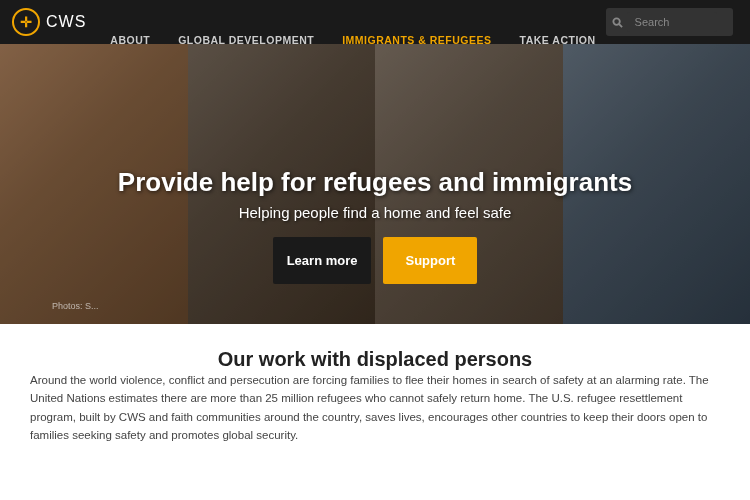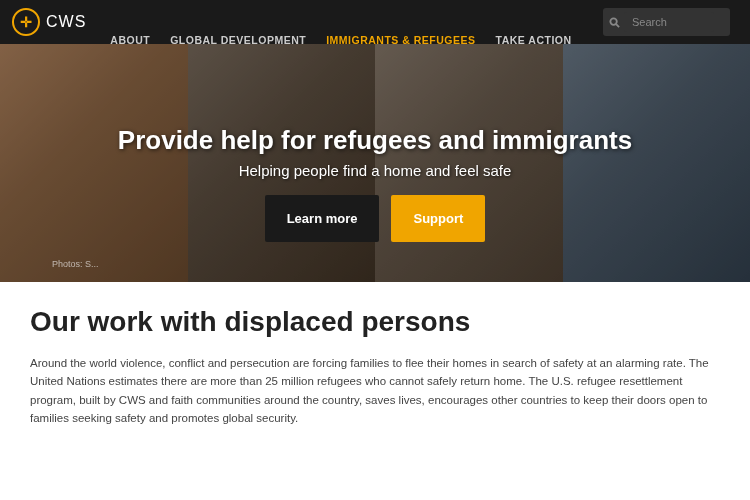--- a/index.html
+++ b/index.html
@@ -40,21 +40,21 @@
     }
     .nav-logo-text {
       color: #fff;
       font-weight: normal;
       font-size: 16px;
       letter-spacing: 1px;
     }
     .nav-links {
       display: flex;
       align-items: center;
-      gap: 0;
+      gap: 8px;
       flex: 1;
       margin-top: 36px;
     }
     .nav-link {
       color: #ccc;
       font-size: 10.5px;
       font-weight: 600;
       letter-spacing: 0.5px;
       text-transform: uppercase;
       padding: 0 10px;
@@ -74,21 +74,21 @@
       padding: 4px 8px;
       width: 90px;
       outline: none;
       margin-right: 10px;
     }
     .nav-search::placeholder { color: #888; }
 
     
     .hero {
       position: relative;
-      height: 238px;
+      height: 280px;
       overflow: hidden;
       background: #c2410c;
     }
     .hero-bg {
       width: 100%;
       height: 100%;
       display: flex;
       position: absolute;
       top: 0; left: 0;
     }
@@ -130,21 +130,21 @@
     }
     .hero-buttons {
       display: flex;
       justify-content: center;
       gap: 12px;
     }
     .btn-learn-more {
       background: #1a1a1a;
       color: #fff;
       border: none;
-      padding: 10px 22px;
+      padding: 10px 14px;
       font-size: 13px;
       font-weight: 600;
       cursor: pointer;
       border-radius: 2px;
     }
     .btn-support {
       background: #f0a500;
       color: #fff;
       border: none;
       padding: 16px 22px;
@@ -163,25 +163,25 @@
     }
 
     
     .main-content {
       background: #fff;
       padding: 24px 30px 20px;
       height: calc(500px - 44px - 280px);
       overflow: hidden;
     }
     .section-title {
-      font-size: 28px;
+      font-size: 20px;
       font-weight: bold;
       color: #222;
-      text-align: left;
-      margin-bottom: 16px;
+      text-align: center;
+      margin-bottom: 0;
     }
     .section-body {
       font-size: 11.5px;
       color: #444;
       line-height: 1.6;
       text-align: left;
     }
 
     
     .search-icon-wrap {

